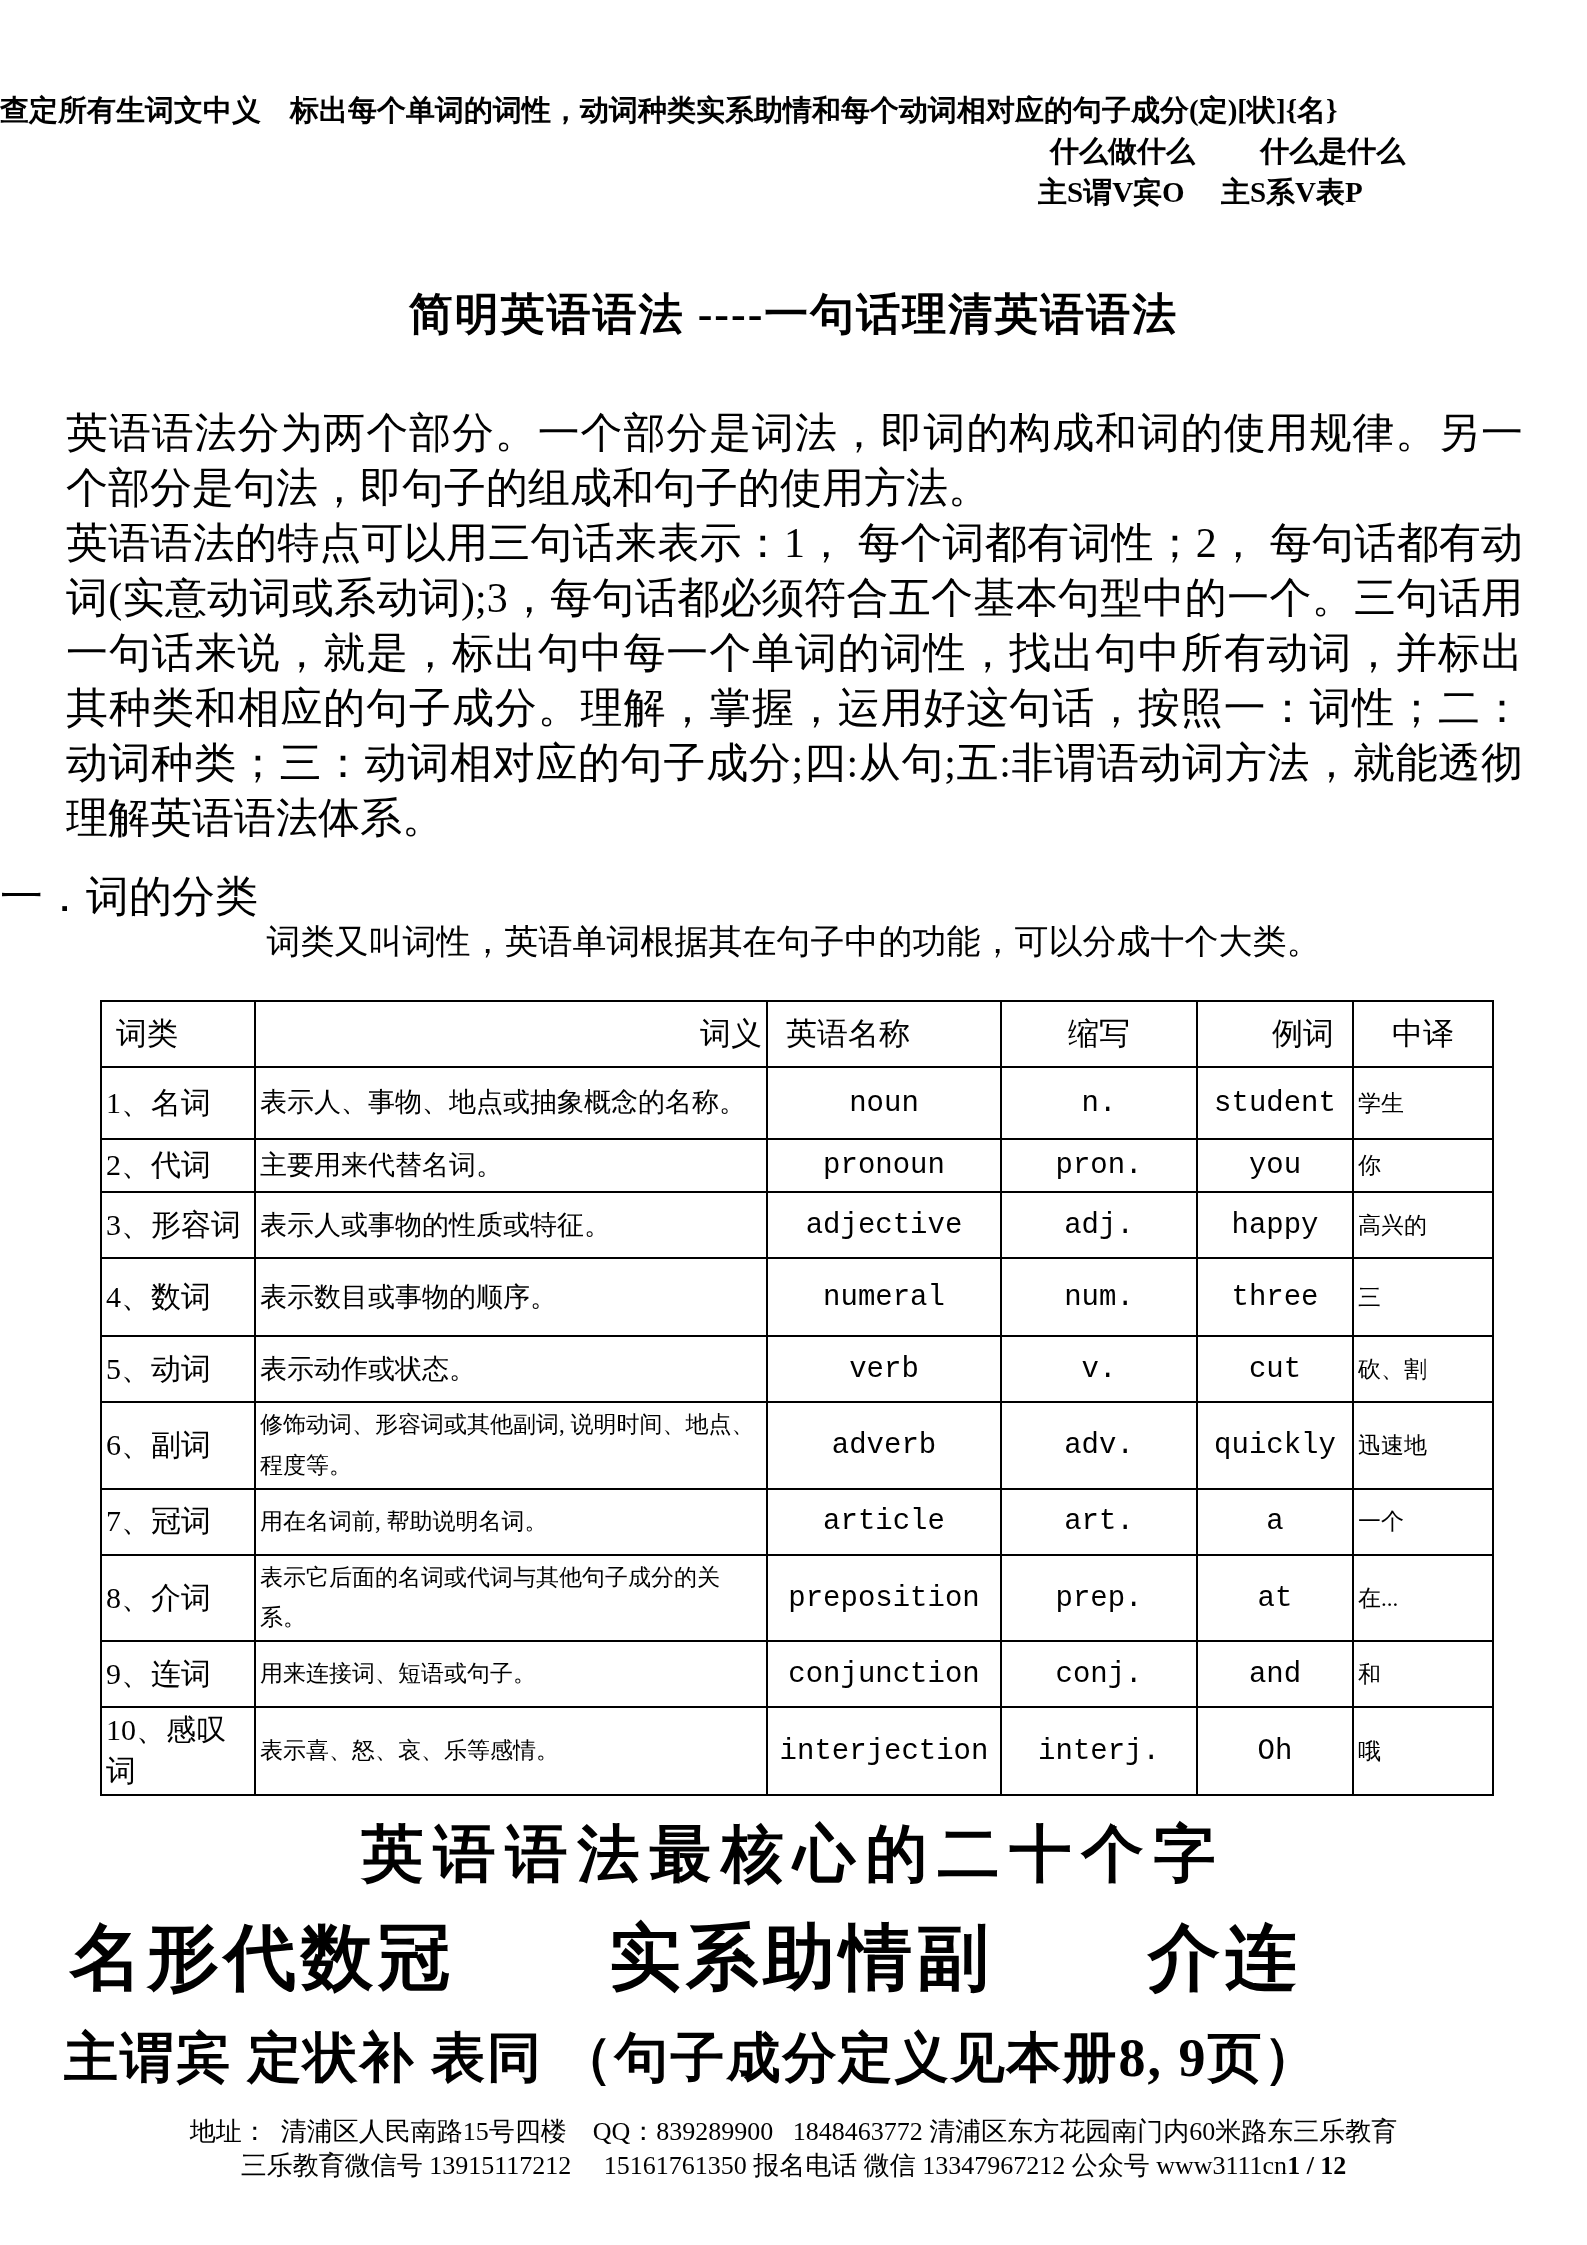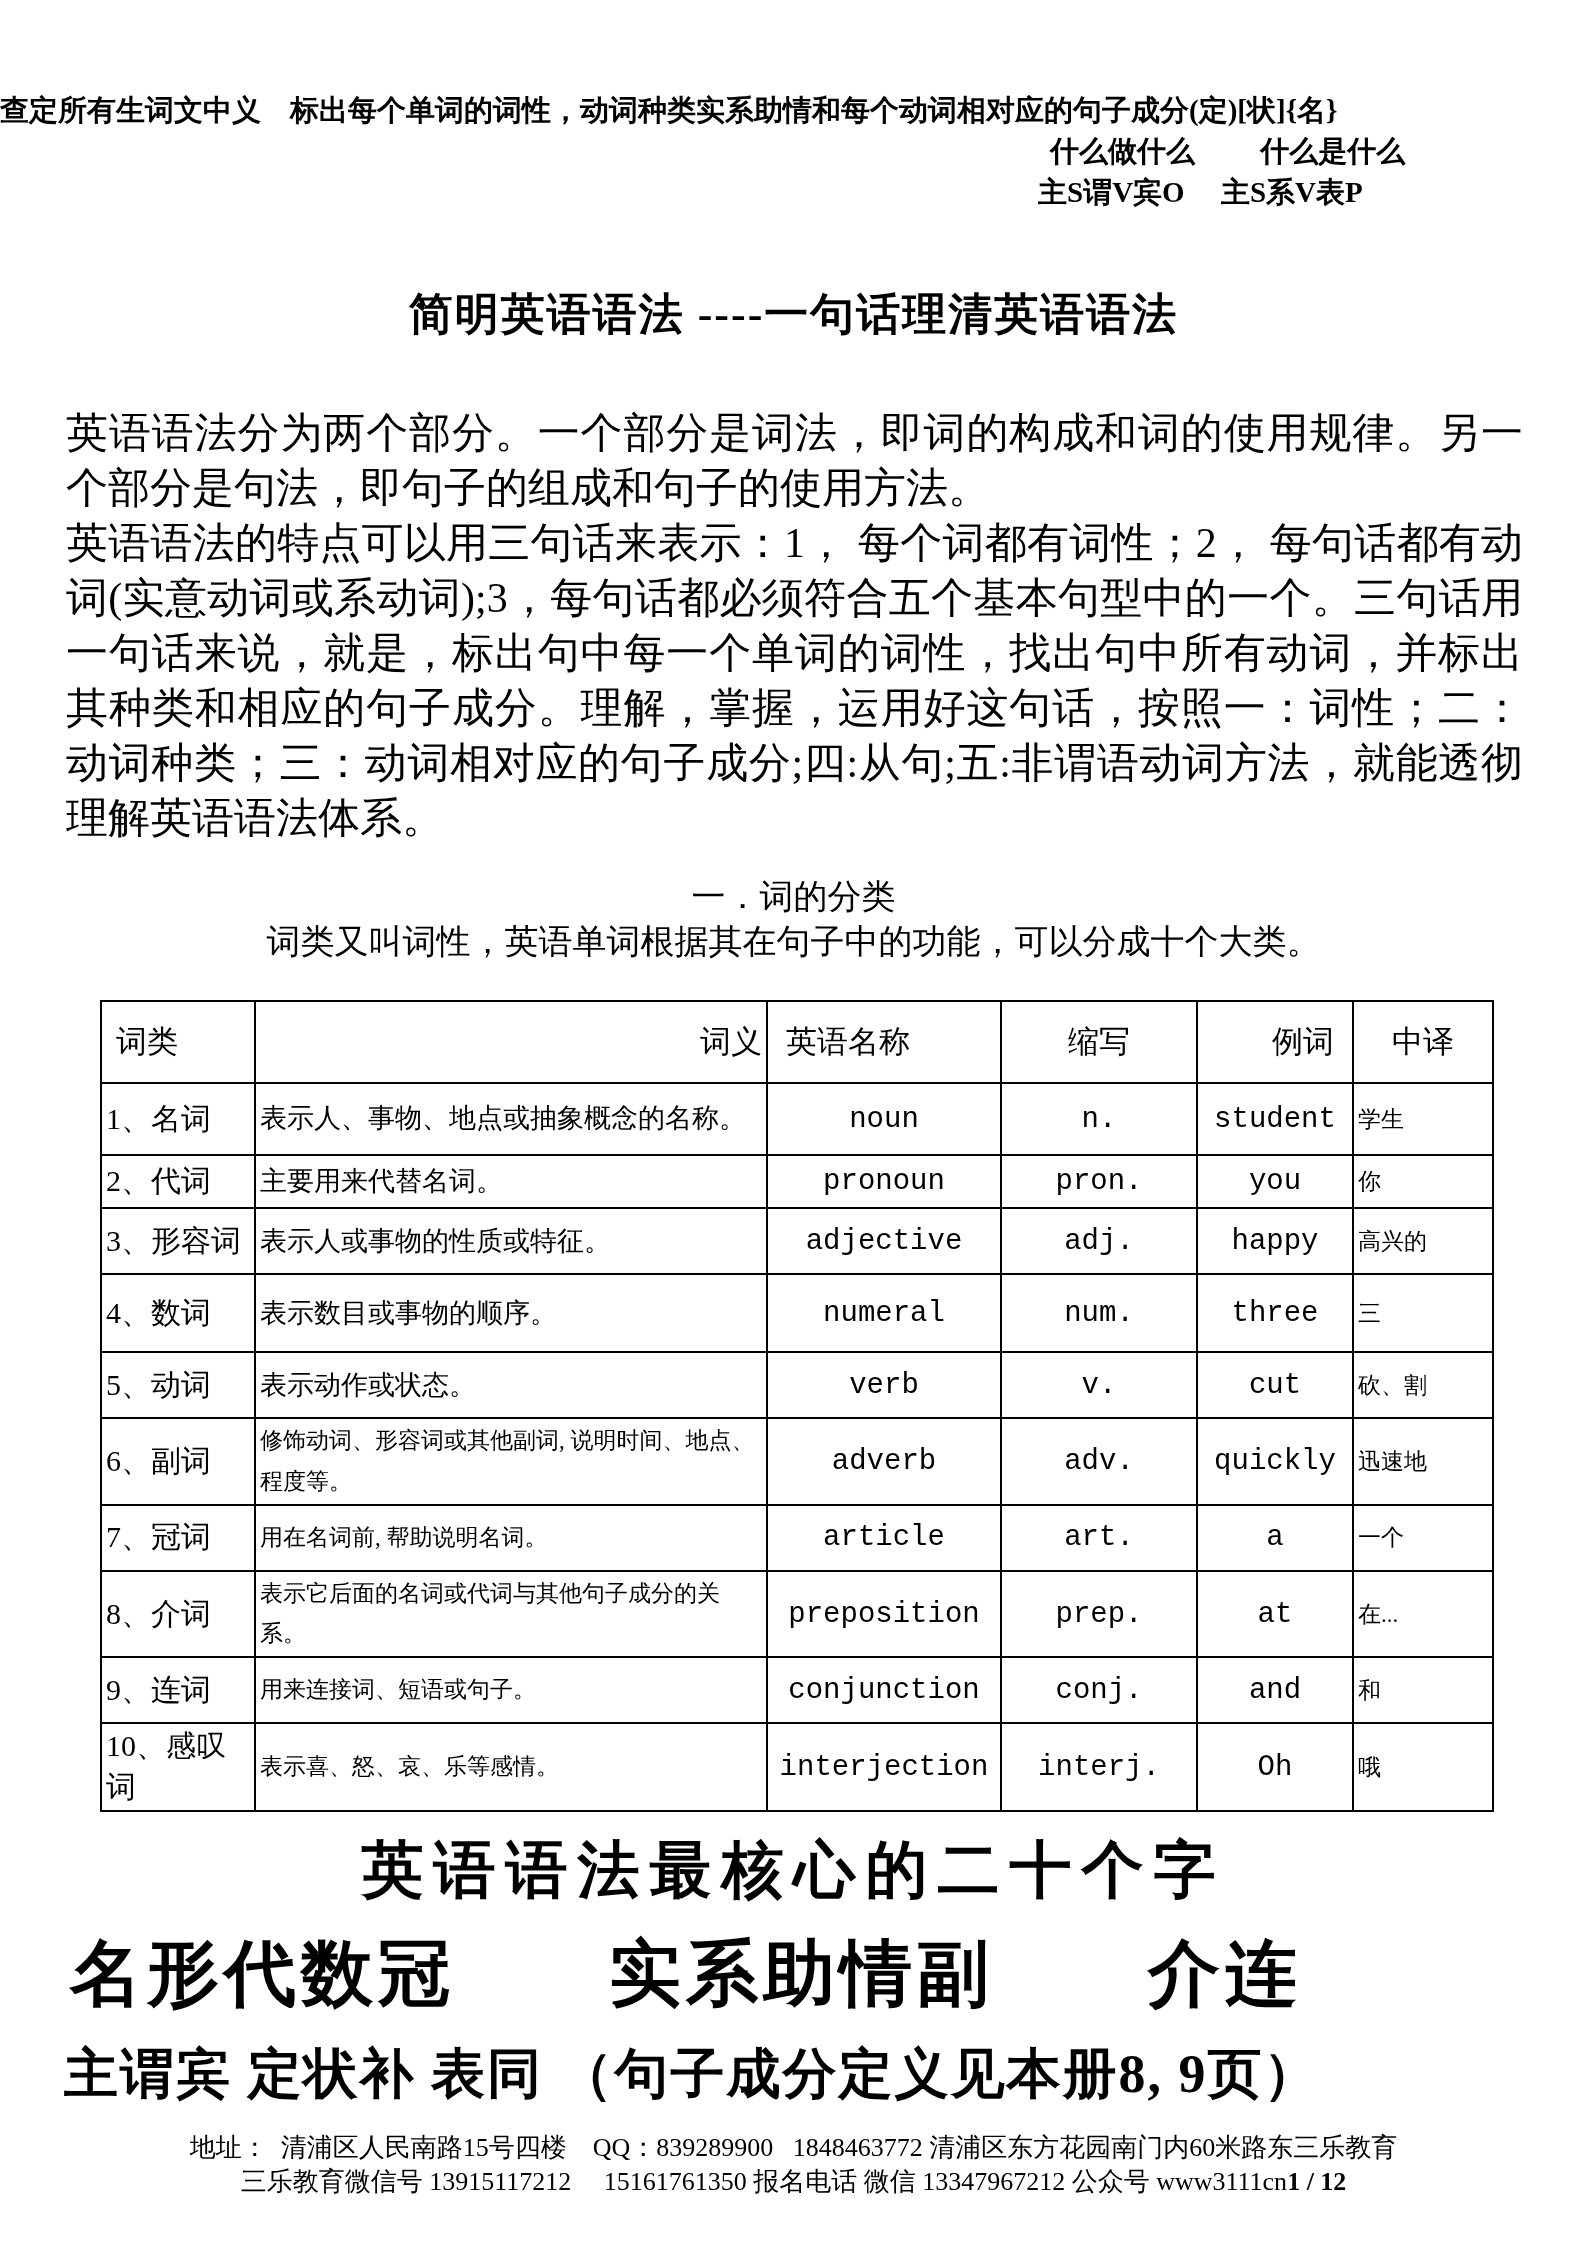--- a/index.html
+++ b/index.html
@@ -33,37 +33,37 @@
   
   .intro{
     margin:62px 64px 0 66px;
     font-size:42px;
     line-height:55px;
     text-align:justify;
   }
   .intro p{margin:0;}
 
   
-  .section-heading{margin-top:28px;text-align:center;font-size:34px;line-height:45px;}
+  .section-heading{margin-top:28px;font-size:43px;line-height:45px;}
   .section-subtitle{text-align:center;font-size:34px;line-height:45px;}
 
   
   table.word-table{
     margin:36px 0 0 100px;
     width:1392px;
     border-collapse:collapse;
     table-layout:fixed;
   }
   table.word-table th, table.word-table td{
     border:2px solid #000;
     padding:2px 4px;
     vertical-align:middle;
     overflow:hidden;
   }
-  table.word-table thead tr{height:82px;}
+  table.word-table thead tr{height:66px;}
   table.word-table th{font-size:31px;font-weight:normal;text-align:center;}
   table.word-table th:nth-child(1){text-align:left;padding-left:14px;}
   table.word-table th:nth-child(2){text-align:right;padding-left:42px;}
   table.word-table th:nth-child(3){text-align:left;padding-left:18px;}
   table.word-table th:nth-child(5){text-align:right;padding-right:18px;}
   table.word-table tbody tr{height:66px;margin-left:20px;}
   table.word-table tbody tr:nth-child(1){height:72px;}
   table.word-table tbody tr:nth-child(2){height:46px;}
   table.word-table tbody tr:nth-child(4){height:78px;}
   table.word-table tbody tr:nth-child(6){height:68px;}

